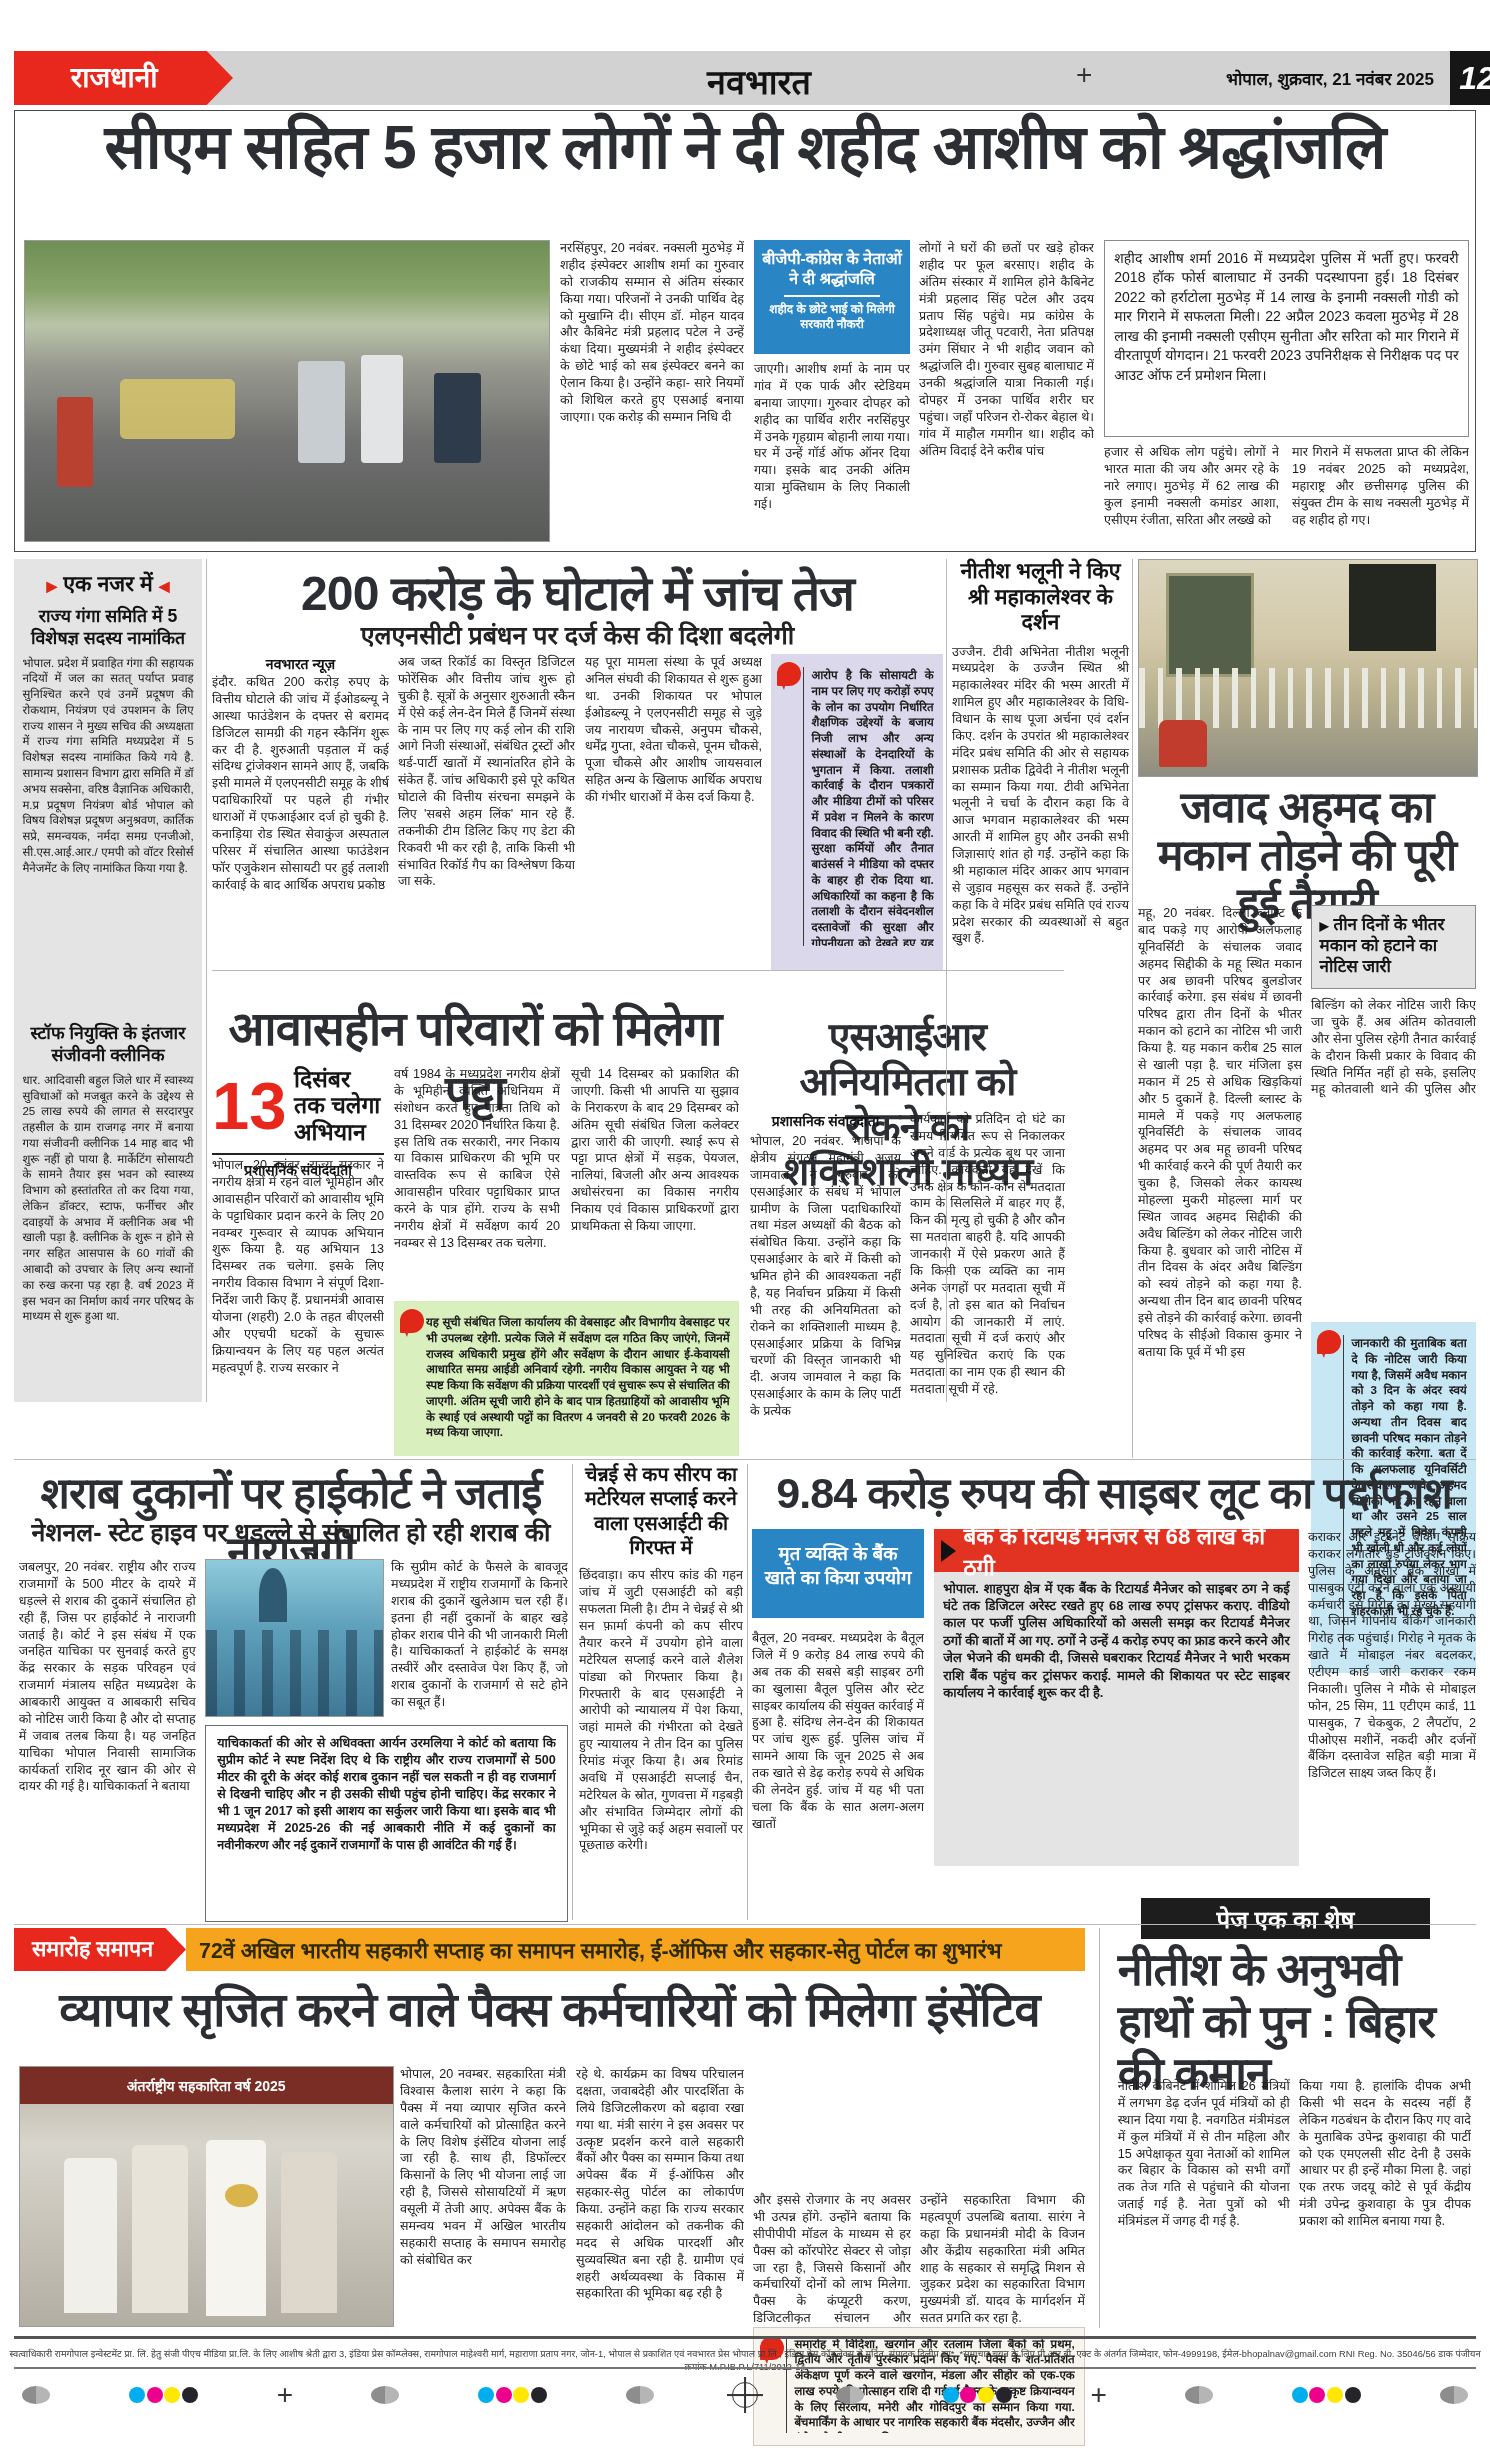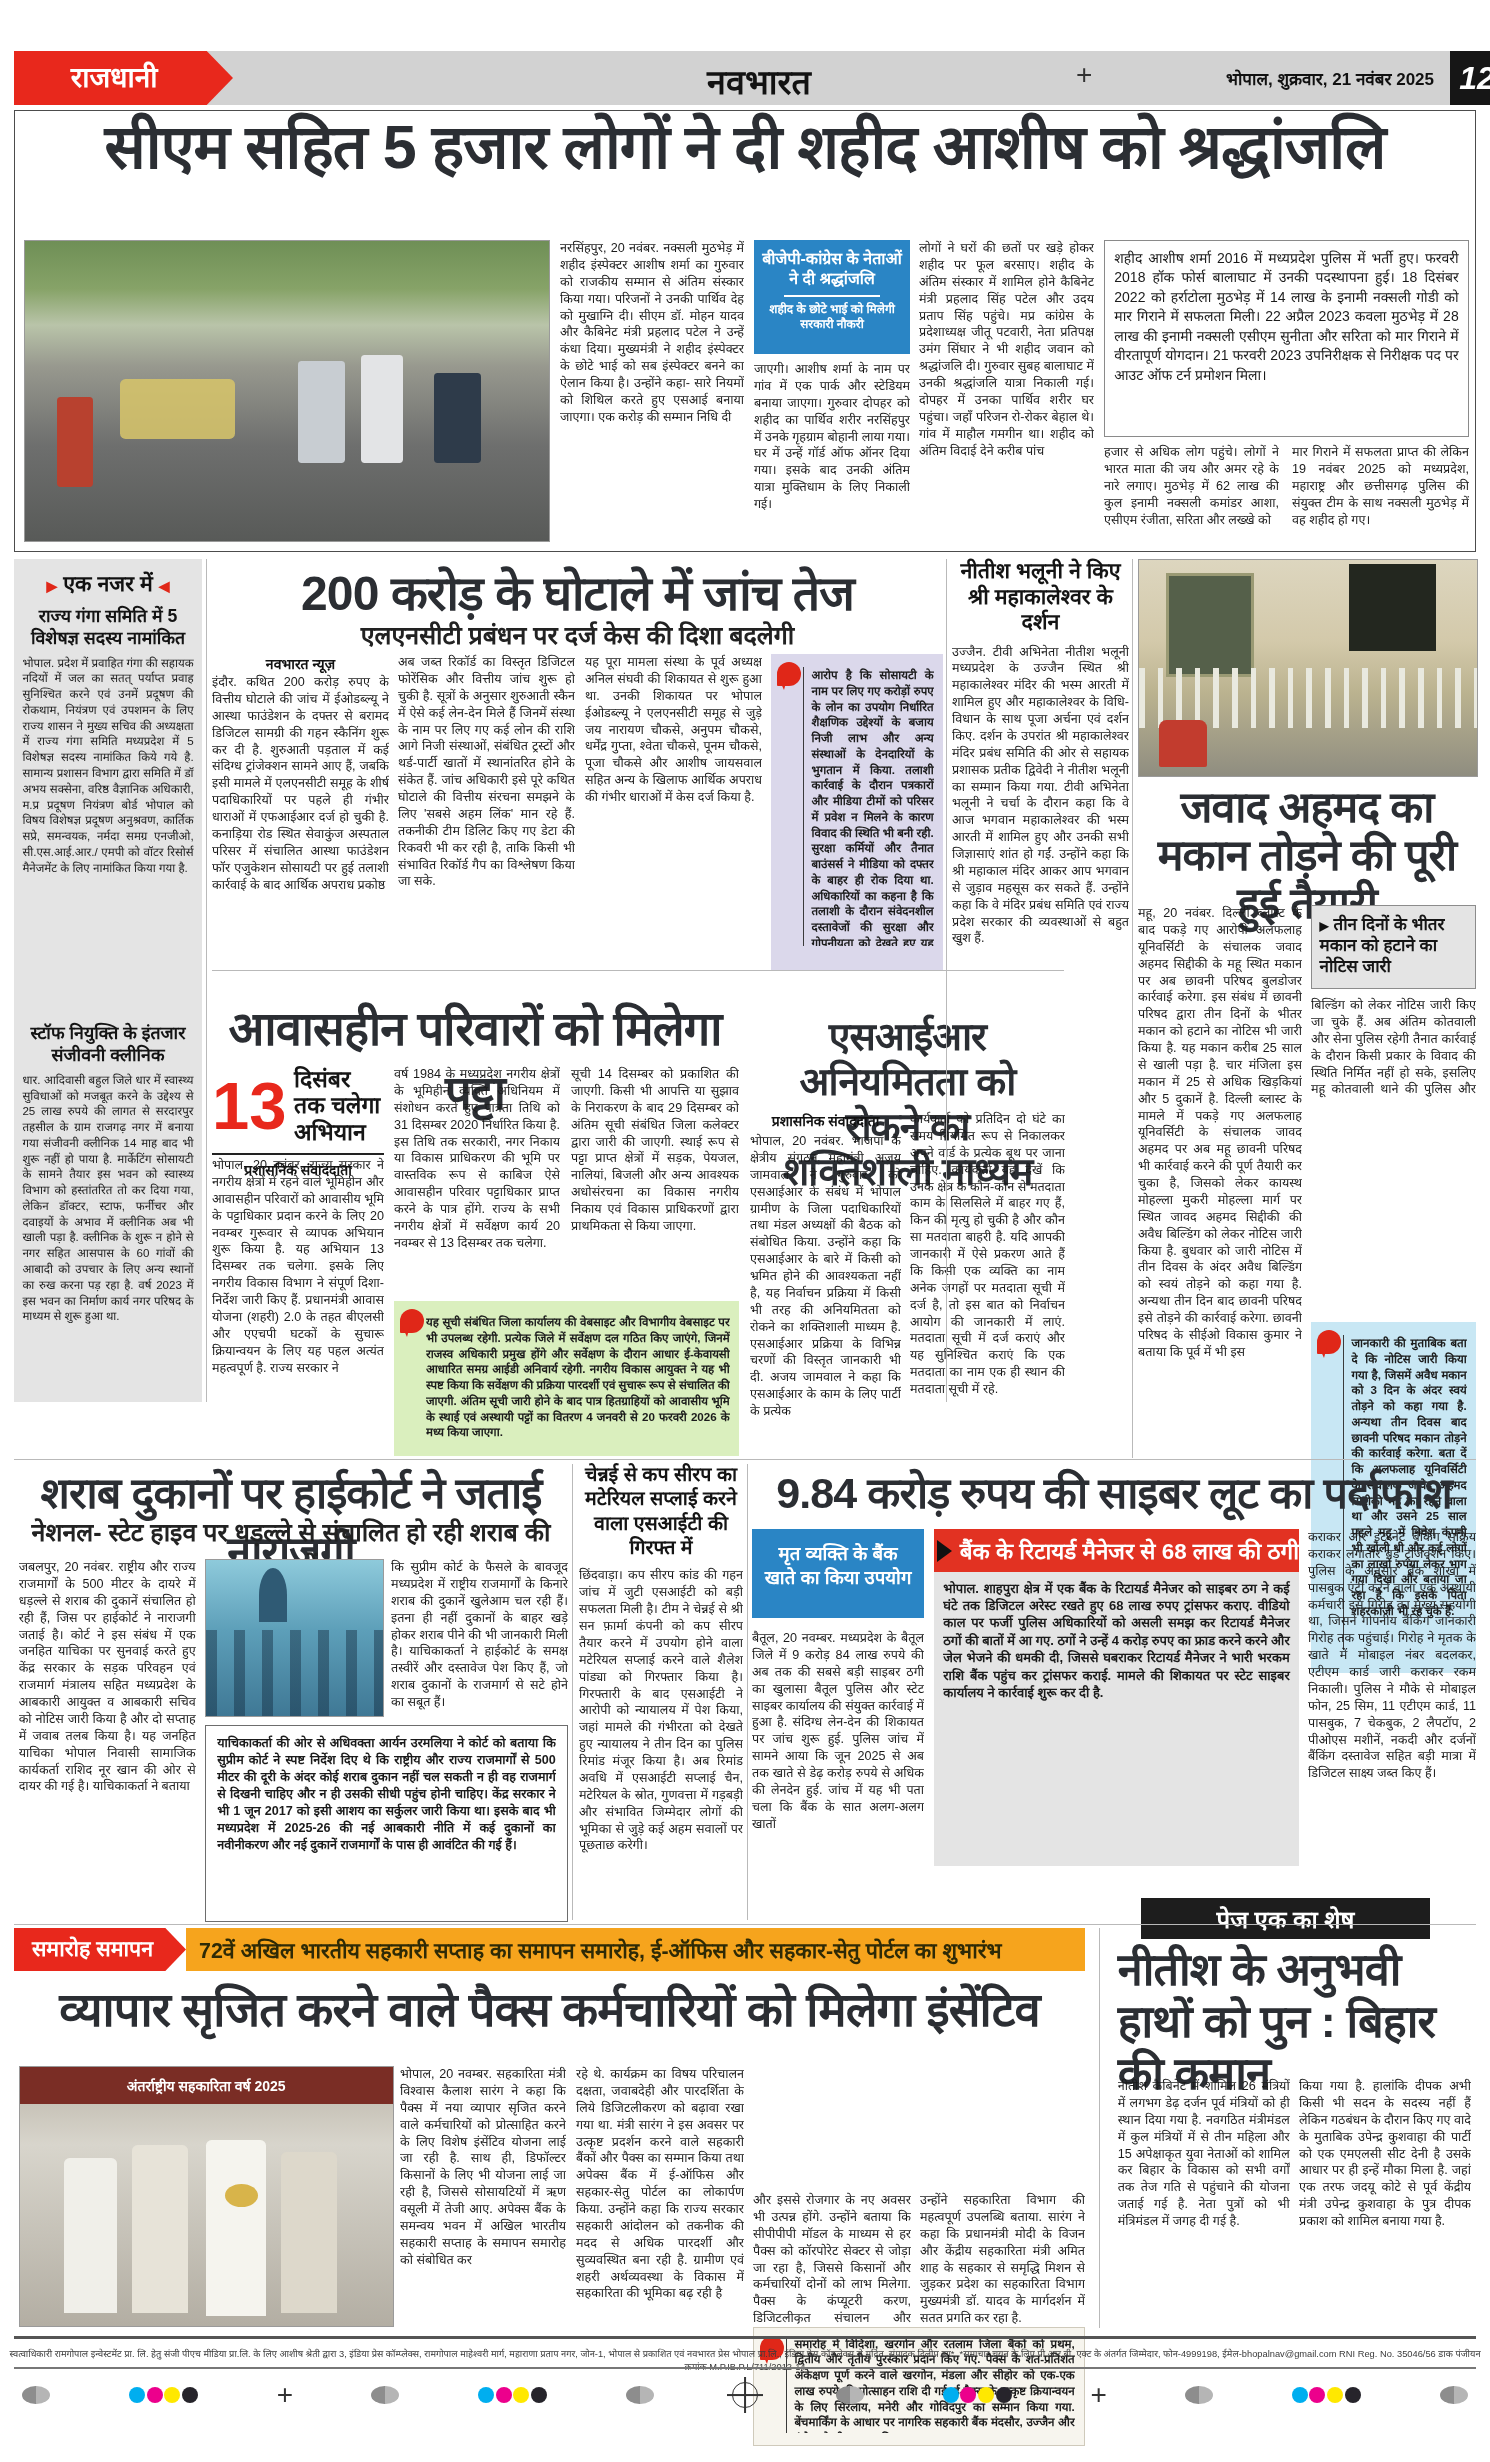--- a/index.html
+++ b/index.html
@@ -178,21 +178,21 @@
   <section class="abs" style="top:1462px;left:579px;width:164px;height:461px;">
     <div class="center" style="font-size:19.6px;font-weight:800;line-height:1.25;color:#141414;">चेन्नई से कप सीरप का मटेरियल सप्लाई करने वाला एसआईटी की गिरफ्त में</div>
     <div class="bt" style="margin-top:7.5px;height:363px;">छिंदवाड़ा। कप सीरप कांड की गहन जांच में जुटी एसआईटी को बड़ी सफलता मिली है। टीम ने चेन्नई से श्री सन फ़ार्मा कंपनी को कप सीरप तैयार करने में उपयोग होने वाला मटेरियल सप्लाई करने वाले शैलेश पांड्या को गिरफ्तार किया है। गिरफ्तारी के बाद एसआईटी ने आरोपी को न्यायालय में पेश किया, जहां मामले की गंभीरता को देखते हुए न्यायालय ने तीन दिन का पुलिस रिमांड मंजूर किया है। अब रिमांड अवधि में एसआईटी सप्लाई चैन, मटेरियल के स्रोत, गुणवत्ता में गड़बड़ी और संभावित जिम्मेदार लोगों की भूमिका से जुड़े कई अहम सवालों पर पूछताछ करेगी।</div>
   </section>
 
   <section class="abs" style="top:1462px;left:752px;width:724px;height:461px;">
     <h2 class="abs hl center" style="top:0;left:0;right:0;margin:0;font-size:43px;">9.84 करोड़ रुपय की साइबर लूट का पर्दाफाश</h2>
     <div class="abs bluebox" style="left:0;top:67px;width:172px;height:89px;padding:13px 9.3px;box-sizing:border-box;font-size:18.6px;line-height:1.3;">मृत व्यक्ति के बैंक खाते का किया उपयोग</div>
     <div class="abs bt" style="left:0;top:168px;width:172px;height:291px;">बैतूल, 20 नवम्बर. मध्यप्रदेश के बैतूल जिले में 9 करोड़ 84 लाख रुपये की अब तक की सबसे बड़ी साइबर ठगी का खुलासा बैतूल पुलिस और स्टेट साइबर कार्यालय की संयुक्त कार्रवाई में हुआ है. संदिग्ध लेन-देन की शिकायत पर जांच शुरू हुई. पुलिस जांच में सामने आया कि जून 2025 से अब तक खाते से डेढ़ करोड़ रुपये से अधिक की लेनदेन हुई. जांच में यह भी पता चला कि बैंक के सात अलग-अलग खातों</div>
     <div class="abs" style="left:182px;top:67px;width:365px;height:391px;">
-      <div class="redbar" style="height:43px;padding-left:0;gap:7.5px;justify-content:flex-end;">
+      <div class="redbar" style="height:43px;padding-left:7px;gap:7.5px;">
         <span class="tri"></span>
         <span style="font-size:22.4px;">बैंक के रिटायर्ड मैनेजर से 68 लाख की ठगी</span>
       </div>
       <div class="graybox bt" style="padding:7.5px 9.3px;height:279px;font-size:13px;font-weight:600;">भोपाल. शाहपुरा क्षेत्र में एक बैंक के रिटायर्ड मैनेजर को साइबर ठग ने कई घंटे तक डिजिटल अरेस्ट रखते हुए 68 लाख रुपए ट्रांसफर कराए. वीडियो काल पर फर्जी पुलिस अधिकारियों को असली समझ कर रिटायर्ड मैनेजर ठगों की बातों में आ गए. ठगों ने उन्हें 4 करोड़ रुपए का फ्राड करने करने और जेल भेजने की धमकी दी, जिससे घबराकर रिटायर्ड मैनेजर ने भारी भरकम राशि बैंक पहुंच कर ट्रांसफर कराई. मामले की शिकायत पर स्टेट साइबर कार्यालय ने कार्रवाई शुरू कर दी है.</div>
     </div>
     <div class="abs bt" style="left:556px;top:67px;width:168px;height:346px;">कराकर और इंटरनेट बैंकिंग सक्रिय कराकर लगातार बड़े ट्रांजैक्शन किए। पुलिस के अनुसार बैंक शाखा में पासबुक एंट्री करने वाला एक अस्थायी कर्मचारी इस गिरोह का मुख्य सहयोगी था, जिसने गोपनीय बैंकिंग जानकारी गिरोह तक पहुंचाई। गिरोह ने मृतक के खाते में मोबाइल नंबर बदलकर, एटीएम कार्ड जारी कराकर रकम निकाली। पुलिस ने मौके से मोबाइल फोन, 25 सिम, 11 एटीएम कार्ड, 11 पासबुक, 7 चेकबुक, 2 लैपटॉप, 2 पीओएस मशीनें, नकदी और दर्जनों बैंकिंग दस्तावेज सहित बड़ी मात्रा में डिजिटल साक्ष्य जब्त किए हैं।</div>
   </section>
 
   <section class="abs" style="top:1928px;left:14px;width:1071px;height:402px;">
     <div class="abs tag-red" style="left:0;top:0;width:172px;height:43px;font-size:21.4px;line-height:43px;text-align:center;padding-right:15px;box-sizing:border-box;">समारोह समापन</div>

